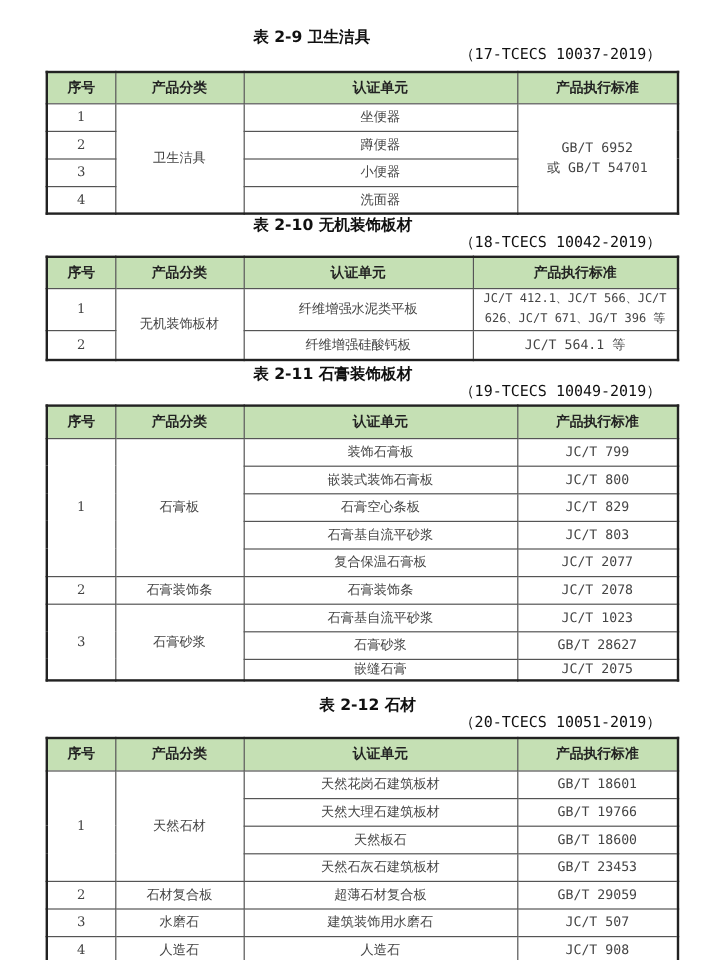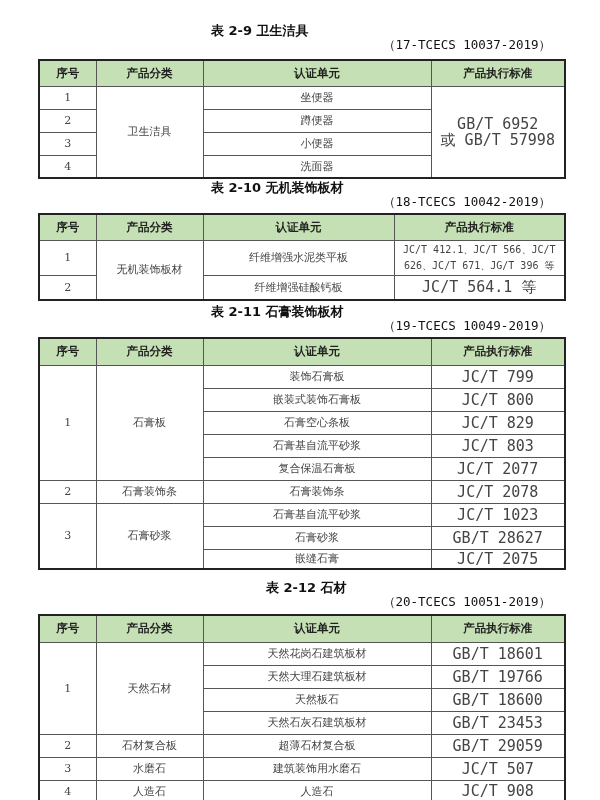--- a/index.html
+++ b/index.html
@@ -6,21 +6,21 @@
   body { width:600px; height:800px; position:relative; overflow:hidden;
          font-family:"DejaVu Serif","Liberation Serif",serif; color:#333; }
   .caption { position:absolute; left:0; width:600px; height:18px; font-size:13px; color:#111; white-space:pre; }
   .caption .t { position:absolute; left:211px; font-weight:bold; font-family:"DejaVu Sans","Liberation Sans",sans-serif; font-size:13px; }
   .caption .c { position:absolute; left:383px; font-family:"DejaVu Sans Mono","Liberation Mono",monospace; font-size:12.5px; }
   table.std { position:absolute; left:38px; width:526px; border-collapse:collapse; table-layout:fixed;
               border:2px solid #222; font-size:11px;margin-top:32px; }
   table.std th, table.std td { border:1px solid #555; text-align:center; vertical-align:middle; padding:0; }
   table.std th { background:#c5e0b4; font-weight:bold; font-family:"DejaVu Sans","Liberation Sans",sans-serif; font-size:11.5px; color:#222; }
   table.std td { color:#444; }
-  td.mono { font-family:"DejaVu Sans Mono","Liberation Mono",monospace; font-size:15px; }
+  td.mono { font-family:"DejaVu Sans Mono","Liberation Mono",monospace; font-size:11px; }
   td.wrap { line-height:16px; }
 </style>
 </head>
 <body>
 
 <div class="caption" style="top:7px;">
   <span class="t">表 2-9 卫生洁具</span>
   <span class="c">（17-TCECS 10037-2019）</span>
 </div>
 <table class="std" style="top:27px;">
@@ -36,21 +36,21 @@
     <th>产品分类</th>
     <th>认证单元</th>
     <th>产品执行标准</th>
   </tr>
   <tr style="height:23px">
     <td>1</td>
     <td rowspan="4">卫生洁具</td>
     <td>坐便器</td>
     <td rowspan="4" class="mono wrap">
       <div>GB/T 6952</div>
-      <div>或 GB/T 57998</div>
+      <div>或 GB/T 54701</div>
     </td>
   </tr>
   <tr style="height:23px">
     <td>2</td>
     <td>蹲便器</td>
   </tr>
   <tr style="height:23px">
     <td>3</td>
     <td>小便器</td>
   </tr>

